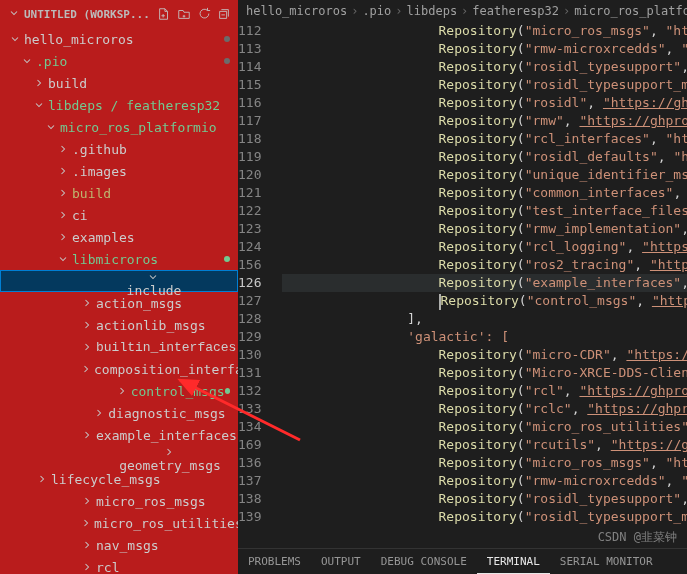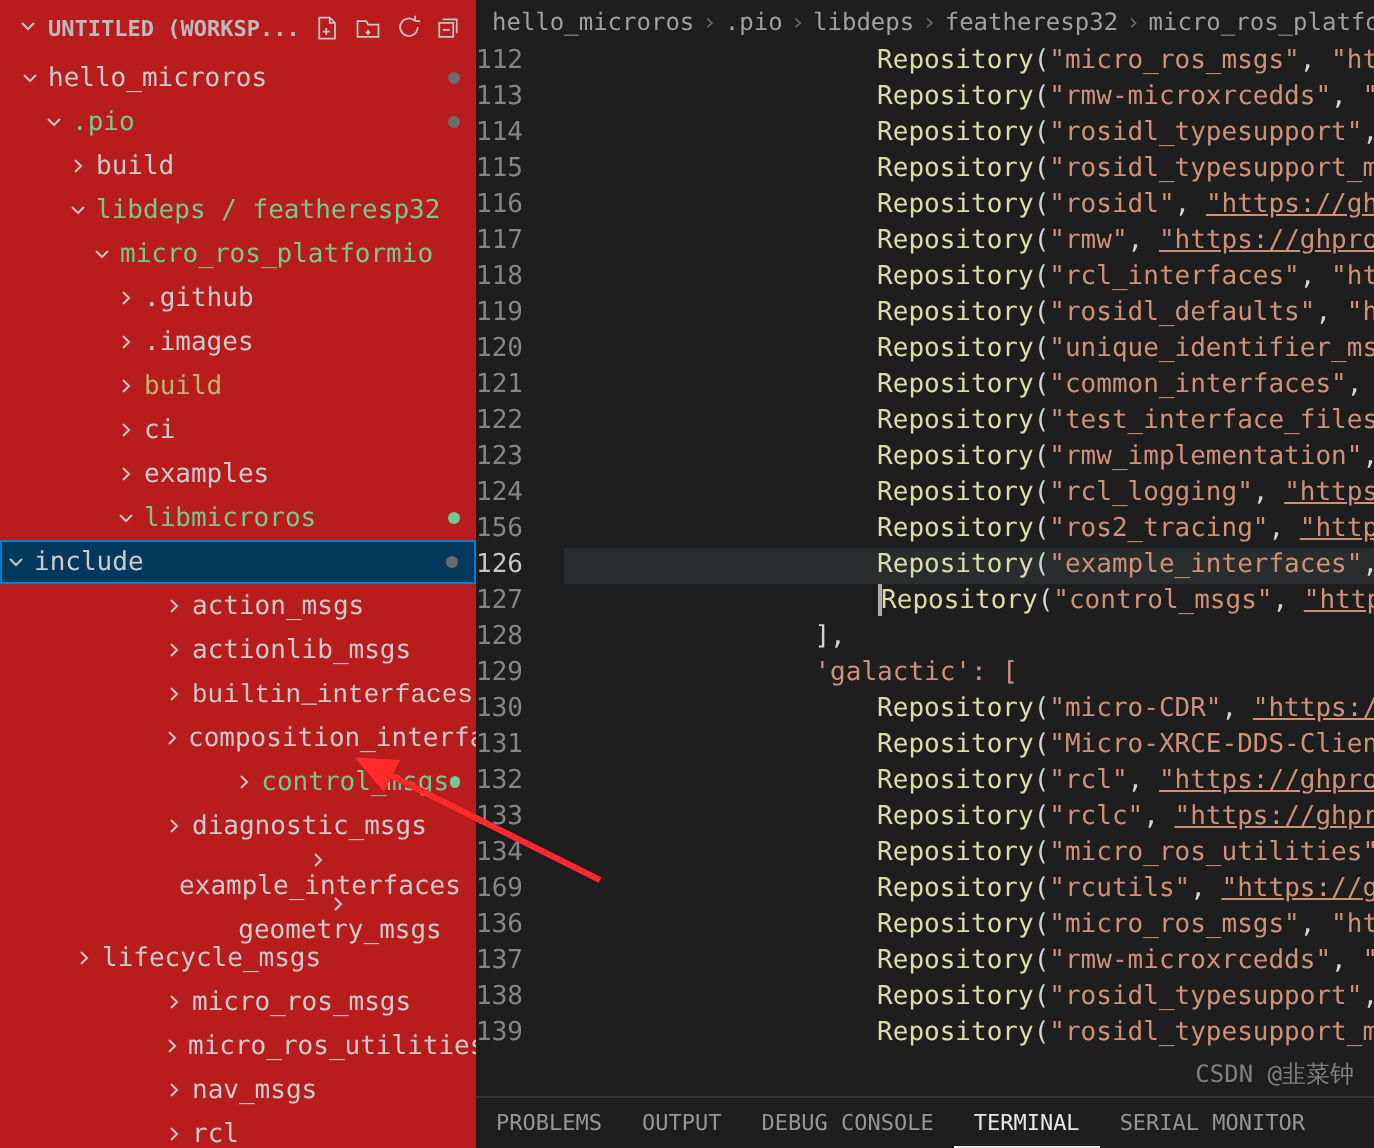--- a/index.html
+++ b/index.html
@@ -164,21 +164,21 @@
         </div>
         <div class="tree-row" style="padding-left: 56px;">
           <span class="chev">
             <svg class="chev-svg" viewBox="0 0 16 16">
               <path d="M4 6l4 4 4-4" stroke="#c5c5c5" stroke-width="1.4" fill="none"></path>
             </svg>
           </span>
           <span class="label lbl-green">libmicroros</span>
           <span class="dot dot-green"></span>
         </div>
-        <div class="tree-row selected highlighted" style="">
+        <div class="tree-row selected highlighted" style="padding-left: 68px; flex-direction: column;">
           <span class="chev">
             <svg class="chev-svg" viewBox="0 0 16 16">
               <path d="M4 6l4 4 4-4" stroke="#c5c5c5" stroke-width="1.4" fill="none"></path>
             </svg>
           </span>
           <span class="label lbl-folder">include</span>
           <span class="dot dot-dim"></span>
         </div>
         <div class="tree-row" style="padding-left: 80px;">
           <span class="chev">
@@ -214,29 +214,29 @@
         </div>
         <div class="tree-row" style="padding-left: 116px;">
           <span class="chev">
             <svg class="chev-svg" viewBox="0 0 16 16">
               <path d="M6 4l4 4-4 4" stroke="#c5c5c5" stroke-width="1.4" fill="none"></path>
             </svg>
           </span>
           <span class="label lbl-green">control_msgs</span>
           <span class="dot dot-green"></span>
         </div>
-        <div class="tree-row" style="padding-left: 80px;">
+        <div class="tree-row" style="padding-left: 80px; justify-content: center;">
           <span class="chev">
             <svg class="chev-svg" viewBox="0 0 16 16">
               <path d="M6 4l4 4-4 4" stroke="#c5c5c5" stroke-width="1.4" fill="none"></path>
             </svg>
           </span>
           <span class="label lbl-folder">diagnostic_msgs</span>
         </div>
-        <div class="tree-row" style="padding-left: 80px; flex-direction: column;">
+        <div class="tree-row" style="padding-left: 80px;">
           <span class="chev">
             <svg class="chev-svg" viewBox="0 0 16 16">
               <path d="M6 4l4 4-4 4" stroke="#c5c5c5" stroke-width="1.4" fill="none"></path>
             </svg>
           </span>
           <span class="label lbl-folder">example_interfaces</span>
         </div>
         <div class="tree-row" style="padding-left: 100px; flex-direction: column;">
           <span class="chev">
             <svg class="chev-svg" viewBox="0 0 16 16">

